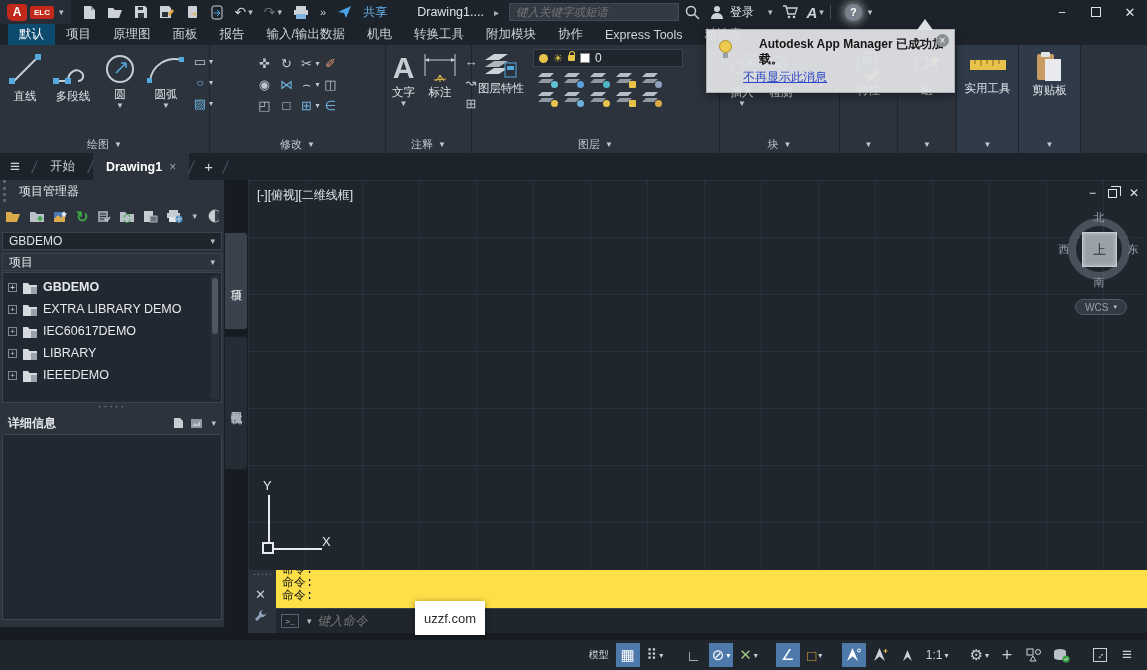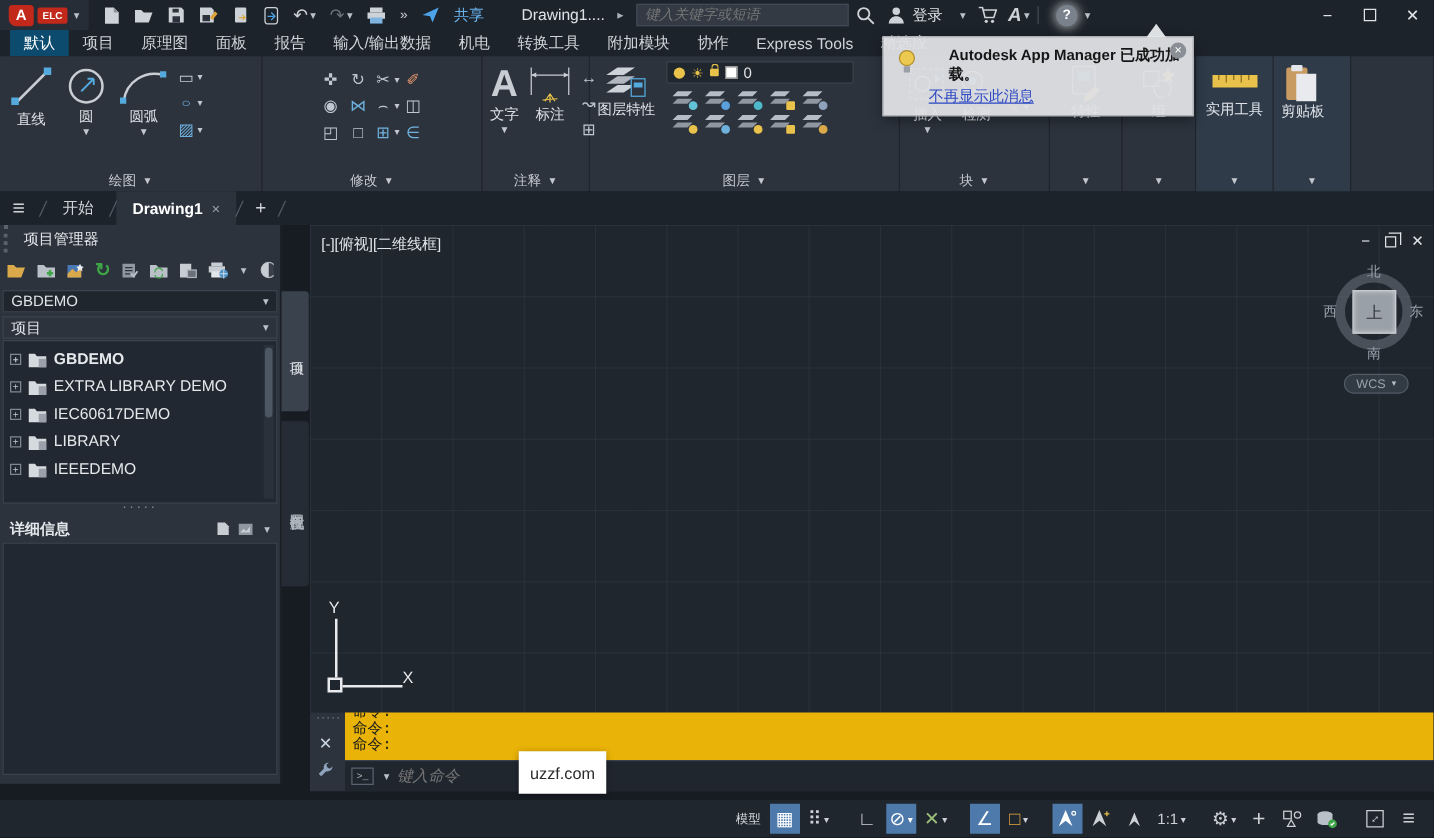--- a/index.html
+++ b/index.html
@@ -105,21 +105,21 @@
 .ucs .vline{position:absolute;left:12px;top:17px;width:2px;height:50px;background:#e8eaed}
 .ucs .hline{position:absolute;left:18px;top:70px;width:48px;height:2px;background:#e8eaed}
 .ucs .origin{position:absolute;left:6px;top:64px;width:12px;height:12px;border:2px solid #e8eaed;background:#1f262e}
 
 .cmd{position:absolute;left:248px;top:570px;width:899px;height:63px;background:#2c333d;display:flex;z-index:6}
 .cmd-strip{width:28px;position:relative;flex:0 0 auto}
 .grip{position:absolute;left:5px;top:2px;color:#8a919b;font-size:9px;letter-spacing:1px;line-height:5px;width:20px}
 .cmdx{position:absolute;left:7px;top:17px;color:#c7d2e0;font-size:13px}
 .wrench{position:absolute;left:5px;top:38px}
 .cmd-main{flex:1;display:flex;flex-direction:column;position:relative}
-.cmd-hist{height:38px;background:#eab308;color:#17191b;font-size:12px;line-height:13px;padding:0 6px;overflow:hidden;font-family:"Liberation Mono","DejaVu Sans Mono",monospace}
+.cmd-hist{height:38px;background:#fde047;color:#17191b;font-size:12px;line-height:13px;padding:0 6px;overflow:hidden;font-family:"Liberation Mono","DejaVu Sans Mono",monospace}
 .cmd-hist div:first-child{margin-top:-6px}
 .cmd-input{height:25px;background:#20262e;border-top:1px solid #3a424d;display:flex;align-items:center;padding-left:5px;gap:6px}
 .promptbox{width:18px;height:14px;border:1px solid #5a6270;color:#aeb5bd;font-size:8px;display:flex;align-items:center;justify-content:center;font-family:"Liberation Mono",monospace}
 .cmd-input input{background:transparent;border:none;outline:none;font-style:italic;color:#7b838d;font-size:12.5px;width:200px;font-family:"Liberation Sans",sans-serif}
 .watermark{position:absolute;left:139px;top:31px;width:70px;height:34px;background:#fff;color:#2b2b2b;display:flex;align-items:center;justify-content:center;font-size:13px;box-shadow:0 1px 6px rgba(0,0,0,.4);z-index:8}
 
 .statusbar{position:absolute;left:0;bottom:0;width:100%;height:30px;background:#20262e;display:flex;align-items:center;justify-content:flex-end;padding-right:8px;gap:3px;font-size:12px;z-index:20}
 .sbtn{min-width:24px;height:24px;display:flex;align-items:center;justify-content:center;color:#ccd1d8;font-size:15px;gap:2px;padding:0 3px}
 .sbtn.hl{background:#4e79ab;color:#fff}
 .scaret{font-size:8px;color:#ccd1d8}
@@ -261,20 +261,29 @@
 
     <div class="panel" style="width:210px">
       <div class="pbody">
         <div class="bigbtn">
           <svg width="38" height="38" viewBox="0 0 38 38">
               <path d="M7 31L31 7" stroke="#c8cdd4" stroke-width="2"></path>
               <rect x="3" y="27" width="6" height="6" fill="#55aadd"></rect>
               <rect x="29" y="3" width="6" height="6" fill="#55aadd"></rect>
             </svg>
           <span class="lbl">直线</span>
+        </div>
+        <div class="bigbtn">
+          <svg width="44" height="38" viewBox="0 0 44 38">
+              <path d="M5 30h12" stroke="#c8cdd4" stroke-width="2" fill="none"></path>
+              <path d="M17 30c0-9 8-13 13-9 4 3 2 9-3 9" stroke="#c8cdd4" stroke-width="2" fill="none"></path>
+              <rect x="2" y="27" width="6" height="6" fill="#55aadd"></rect>
+              <rect x="14" y="27" width="6" height="6" fill="#55aadd"></rect>
+            </svg>
+          <span class="lbl">多段线</span>
         </div>
         <div class="bigbtn">
           <svg width="36" height="36" viewBox="0 0 36 36">
               <circle cx="18" cy="18" r="13" stroke="#c8cdd4" stroke-width="2" fill="none"></circle>
               <path d="M14 22L24 12m0 0h-5m5 0v5" stroke="#55aadd" stroke-width="1.5" fill="none"></path>
             </svg>
           <span class="lbl">圆</span>
           <span class="caret">▼</span>
         </div>
         <div class="bigbtn">
@@ -505,21 +514,21 @@
             </svg>
           <span class="lbl">实用工具</span>
         </div>
       </div>
       <div class="pfoot">
           <span class="caret">▼</span>
         </div>
     </div>
 
     <div class="panel lit" style="width:62px">
-      <div class="pbody" style="justify-content:flex-start">
+      <div class="pbody" style="justify-content:center">
         <div class="bigbtn">
           <svg width="30" height="32" viewBox="0 0 30 32">
               <rect x="2" y="3" width="17" height="26" rx="2" fill="#c89b62"></rect>
               <rect x="6" y="1" width="9" height="5" rx="1" fill="#e2e5e9"></rect>
               <rect x="10" y="8" width="16" height="22" fill="#e8eaed"></rect>
             </svg>
           <span class="lbl">剪贴板</span>
         </div>
       </div>
       <div class="pfoot">

